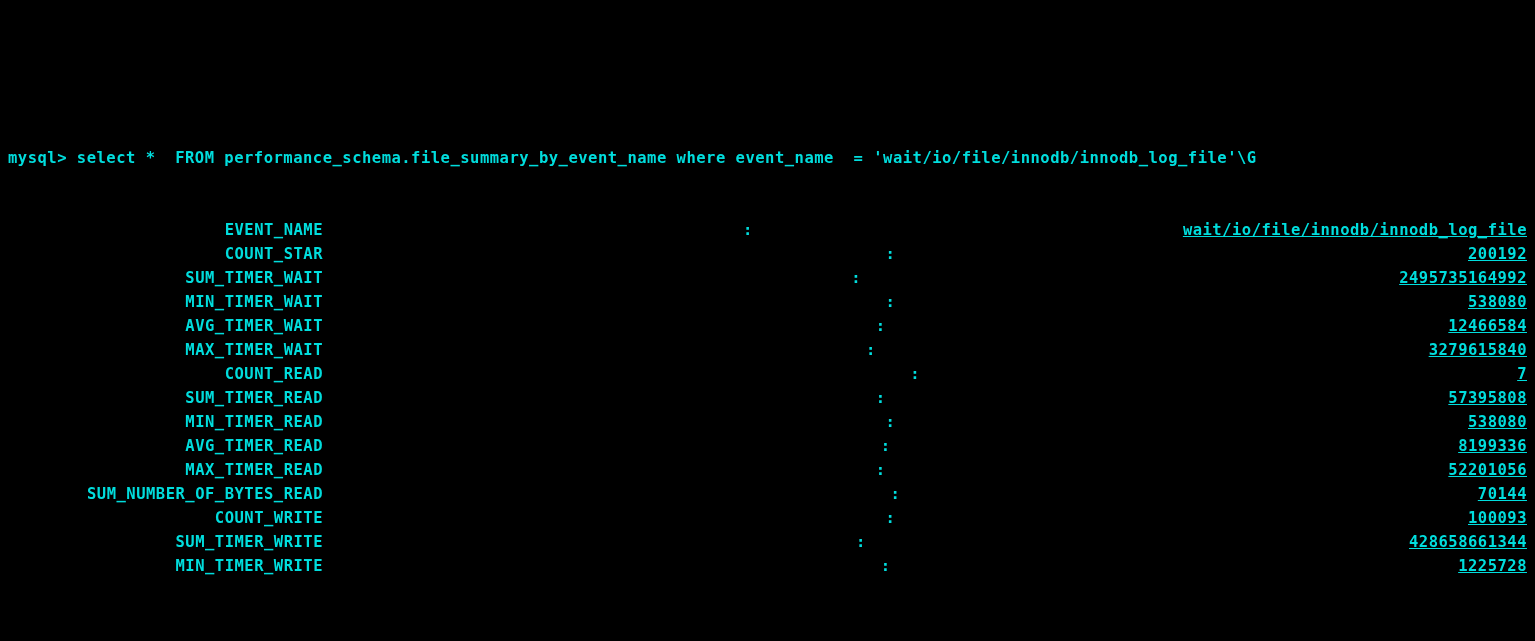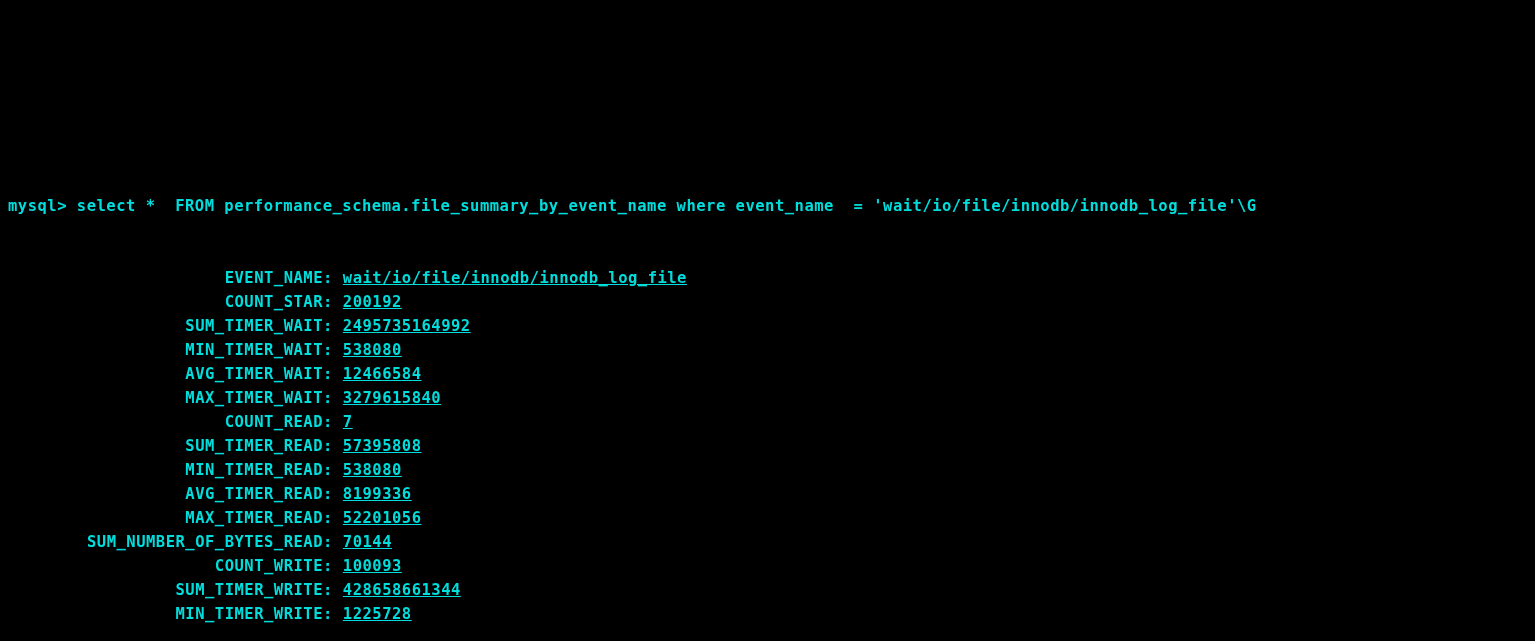--- a/index.html
+++ b/index.html
@@ -16,24 +16,24 @@
       line-height: 1.55;
       padding: 2px 8px;
       white-space: pre;
       letter-spacing: 0.5px;
     }
     .terminal {
       display: block;
     }
     .line {
       display: block;
-      margin-top: 48px;
     }
     .row-line {
       display: flex;
+      justify-content: space-between;
     }
     .label {
       display: inline-block;
       width: 315px;
       text-align: right;
     }
     .colon {
       display: inline-block;
     }
     .value {

